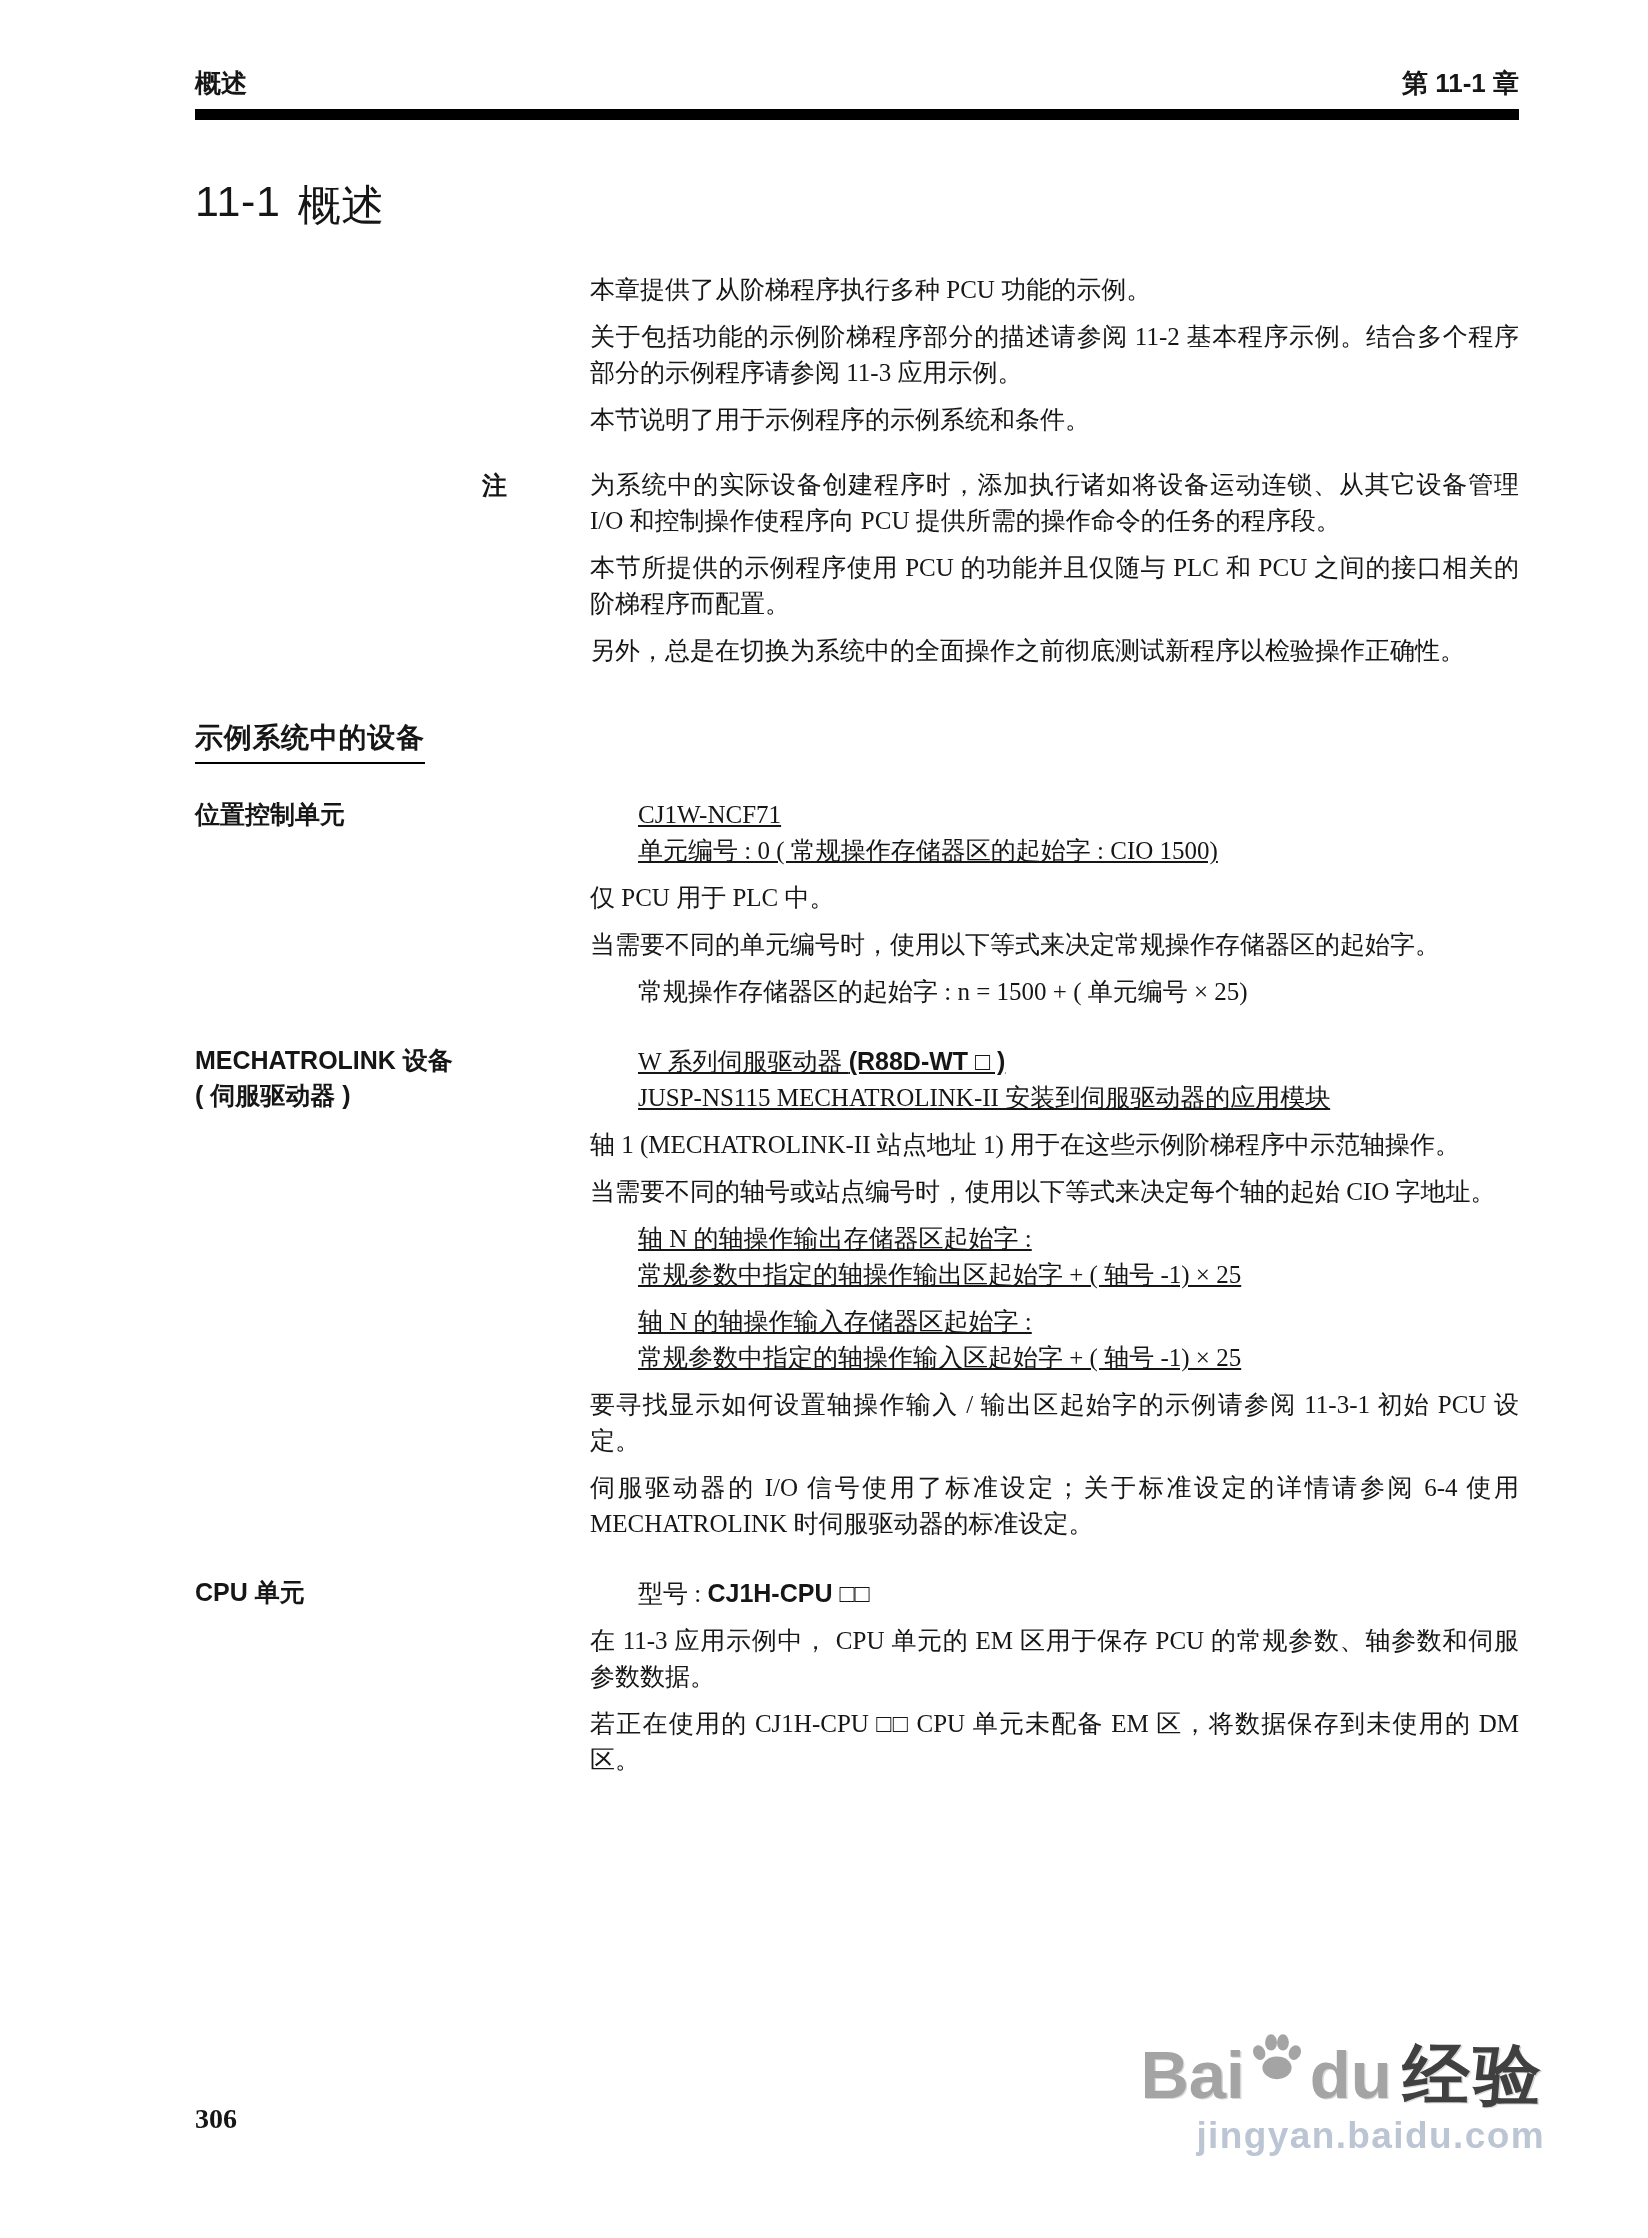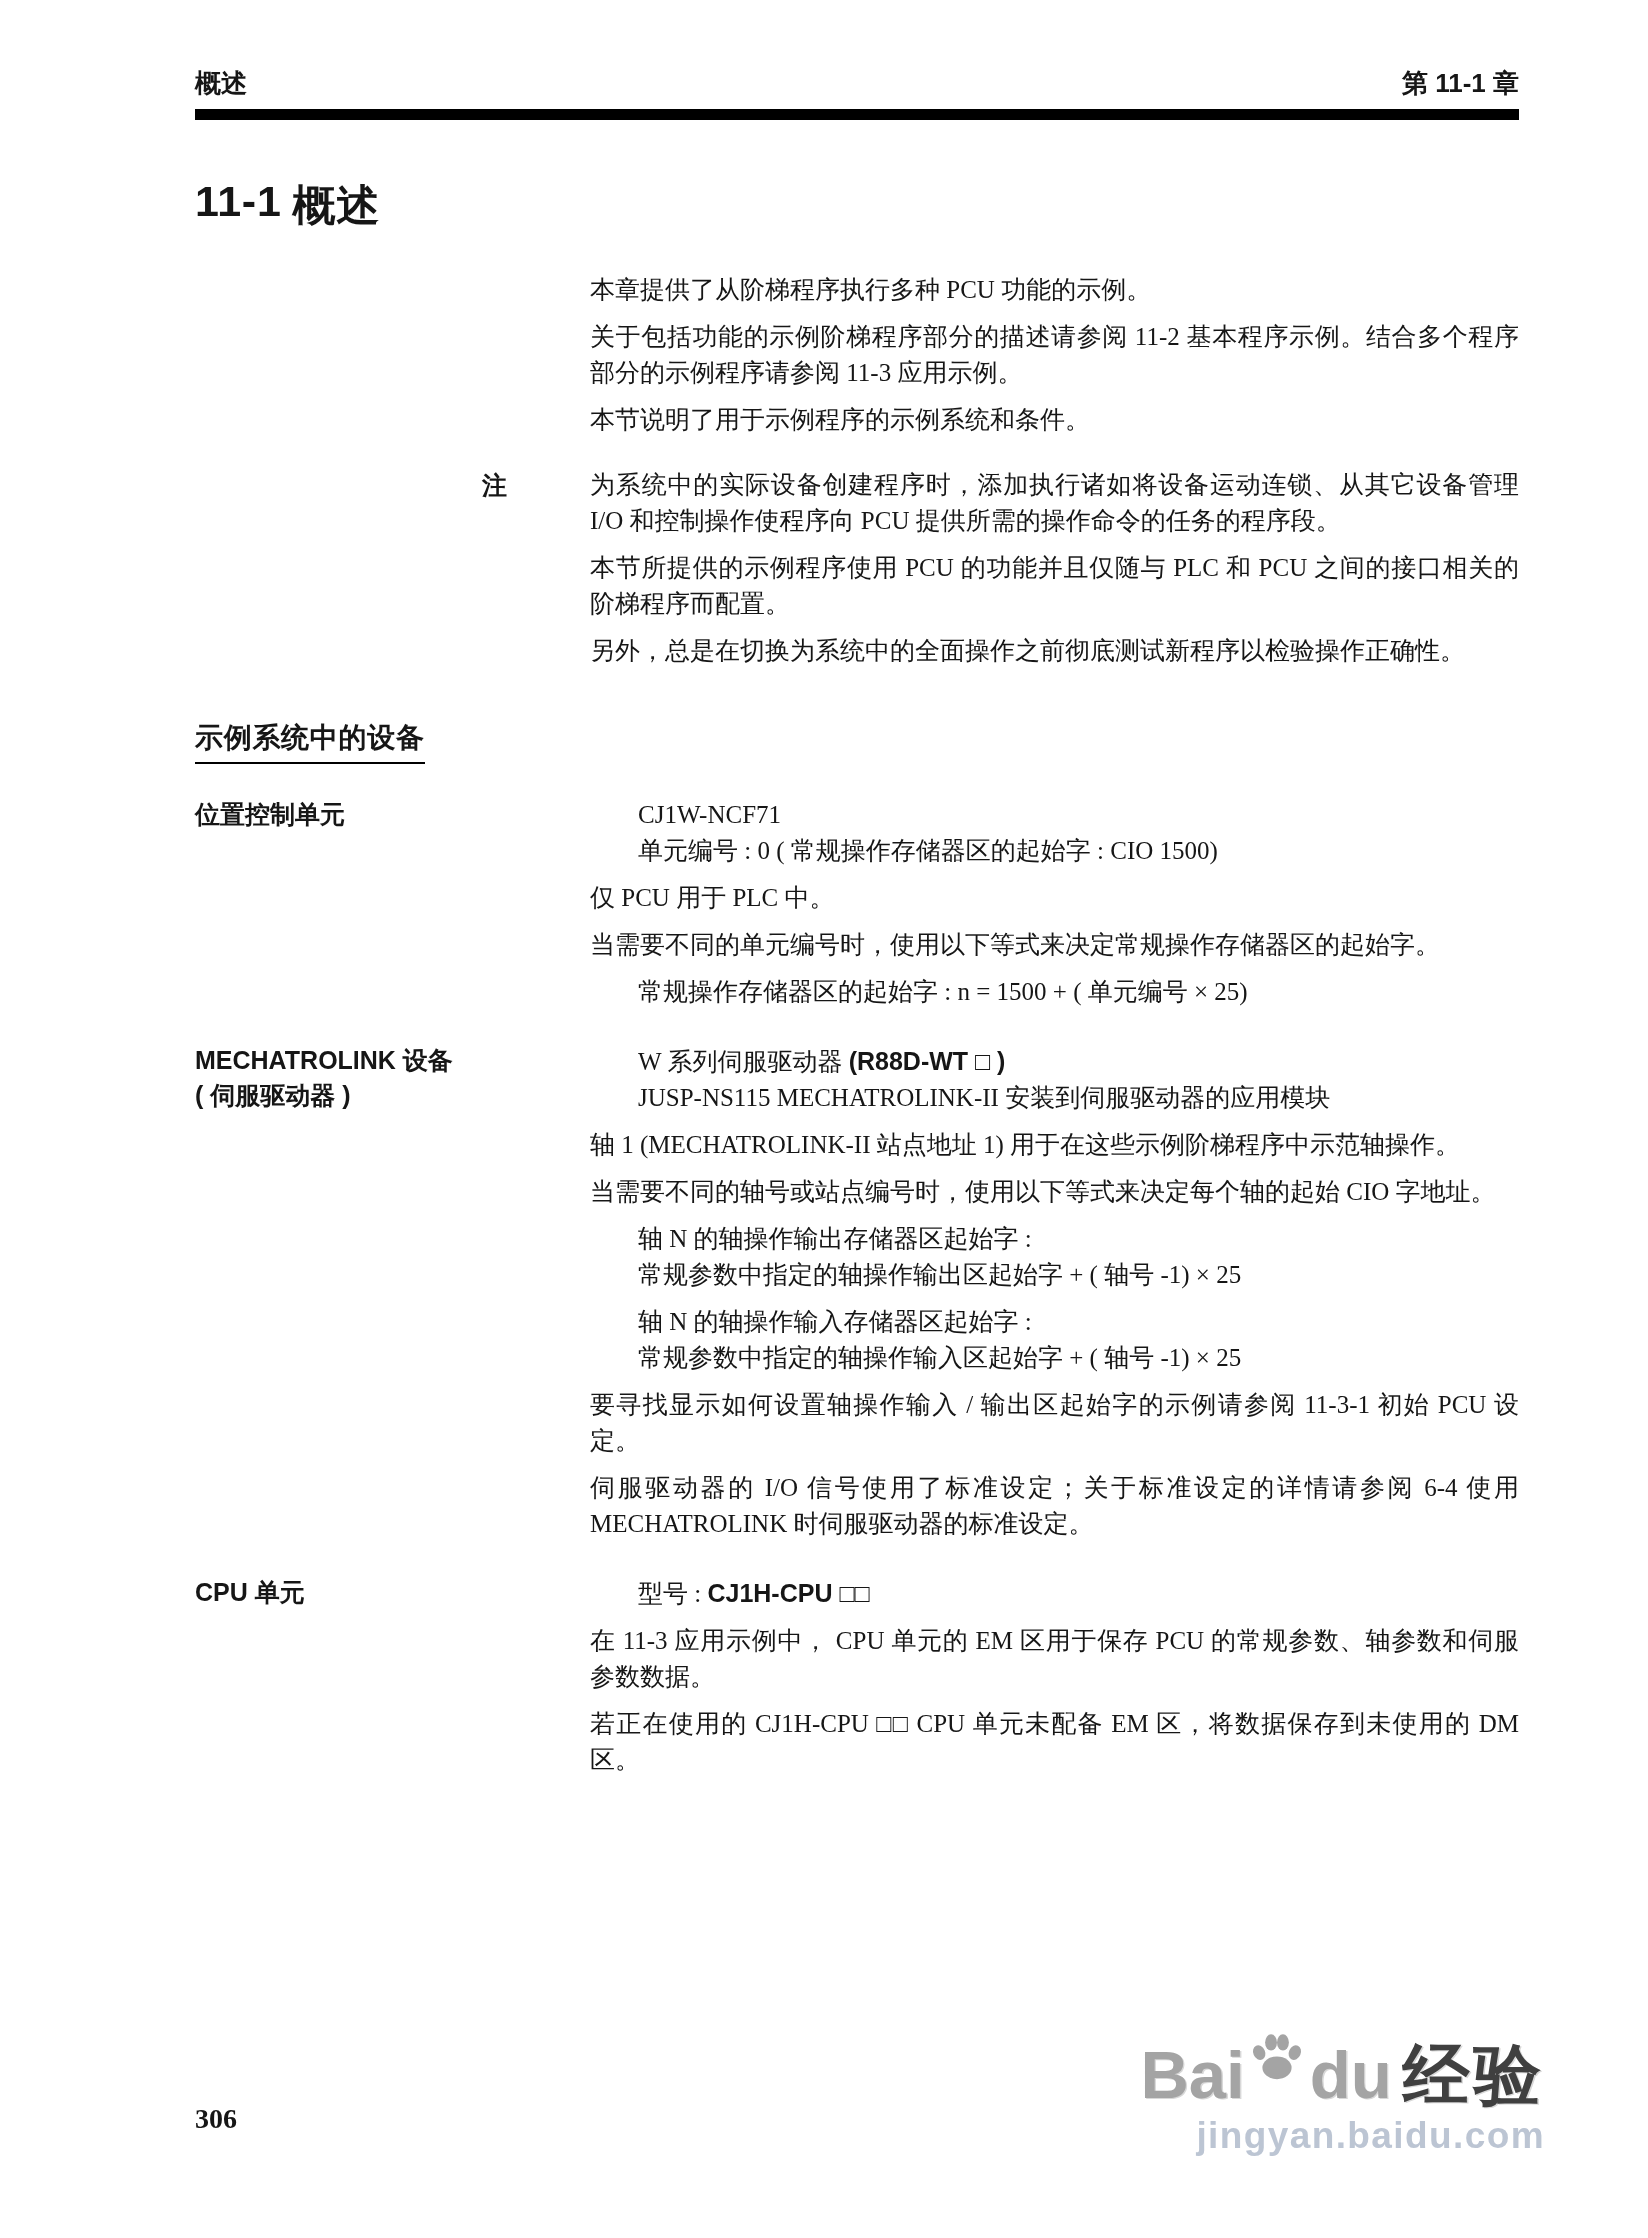--- a/index.html
+++ b/index.html
@@ -30,23 +30,23 @@
   }
   .rule {
     height: 10.4px;
     background: #000000;
     margin-top: 8.3px;
   }
   h1.title {
     margin: 57px 0 0 0;
     font-family: "Liberation Sans", "DejaVu Sans", sans-serif;
     font-size: 43px;
-    font-weight: bold;
+    font-weight: normal;
     display: flex;
-    gap: 11px;
+    gap: 17px;
     letter-spacing: 0.7px;
   }
   .row {
     display: grid;
     grid-template-columns: 395px 1fr;
   }
   .row-intro { margin-top: 37px; }
   .row-note  { margin-top: 29px; }
   .row-device{ margin-top: 33px; }
   .col-content { max-width: 939px; }
@@ -57,20 +57,21 @@
     text-align: justify;
   }
   .para:last-child { margin-bottom: 0; }
   .block {
     margin: 0 0 11px 0;
   }
   .block .bline {
     margin: 0;
     font-size: 25px;
     line-height: 36px;
+    text-decoration: underline;
   }
   .indent { padding-left: 48px; }
   .note-label {
     font-family: "Liberation Sans", "DejaVu Sans", sans-serif;
     font-weight: bold;
     font-size: 25px;
     line-height: 36px;
     padding-left: 287px;
   }
   h2.sec {

